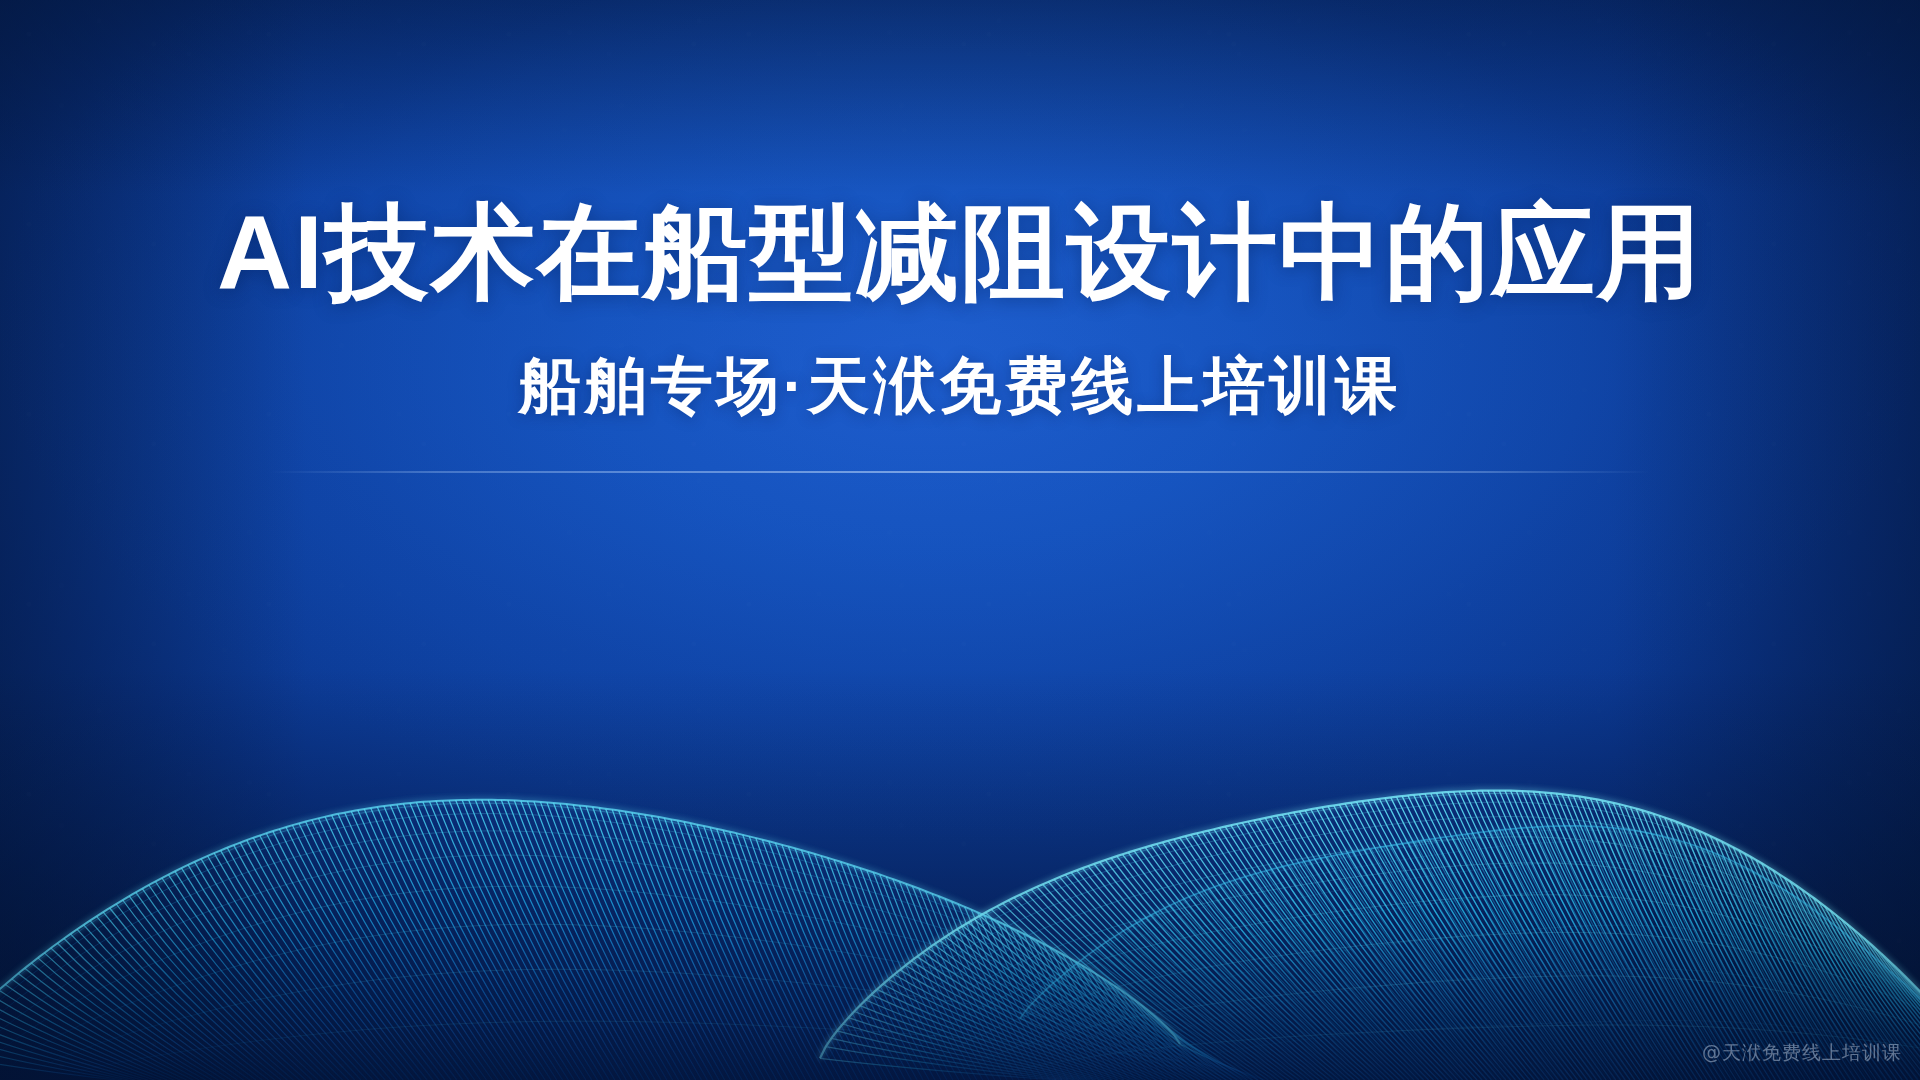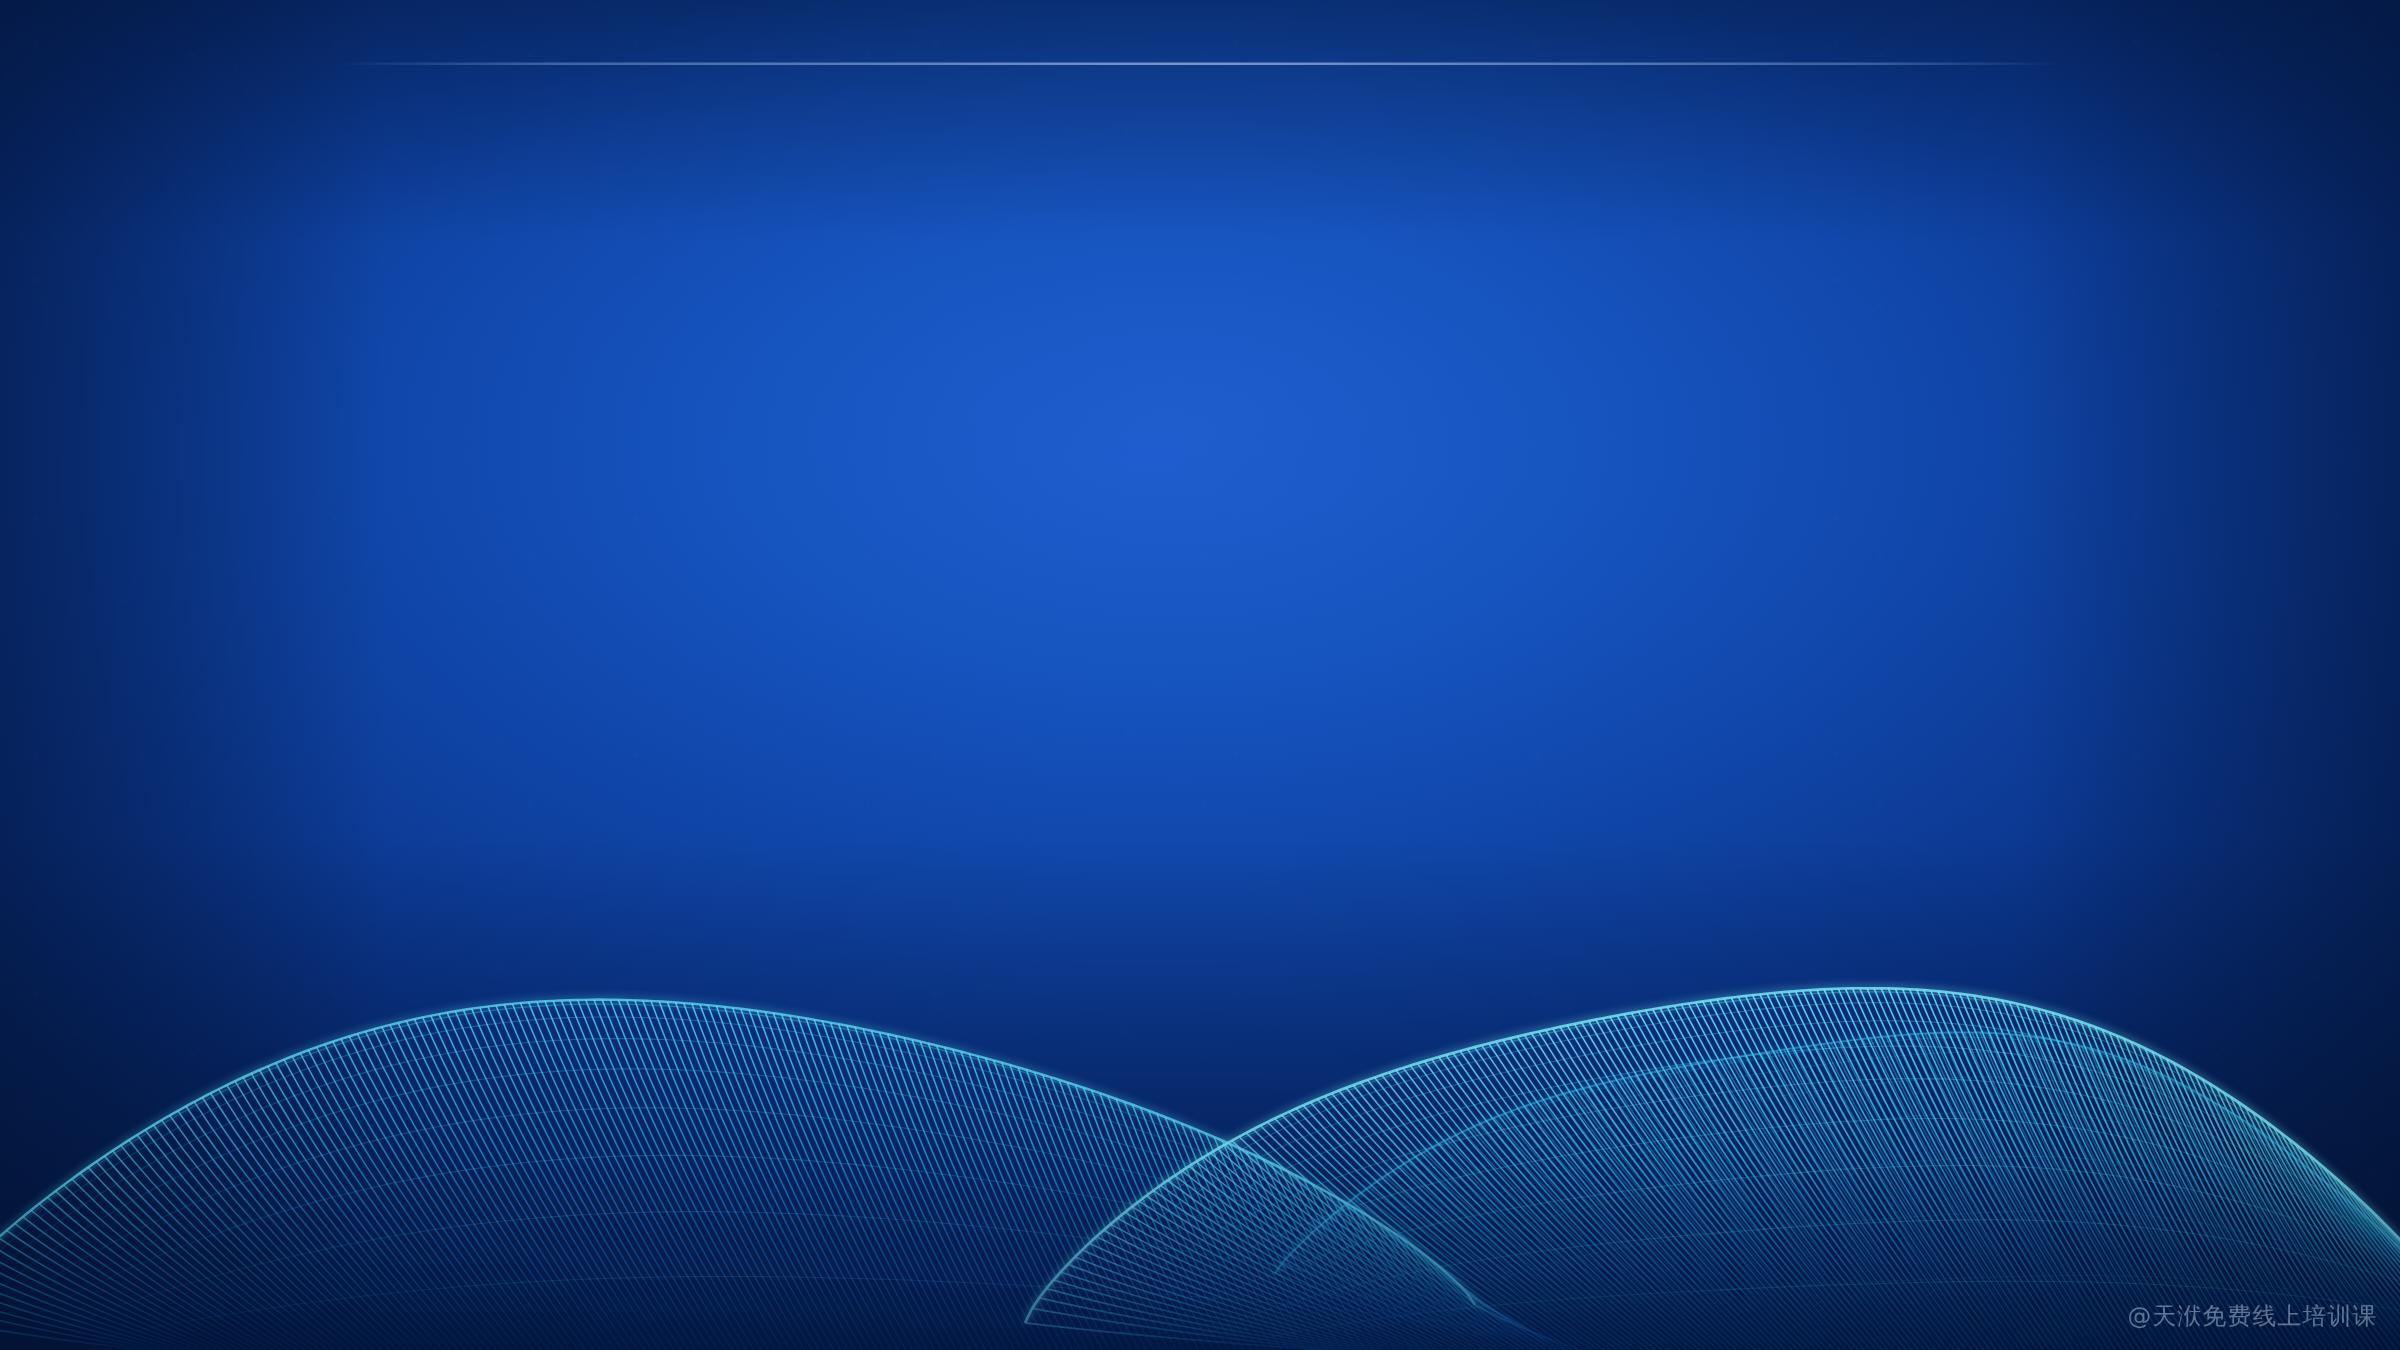--- a/index.html
+++ b/index.html
@@ -735,18 +735,20 @@
         <g id="crests" fill="none" filter="url(#glow)">
             <path d="M 1020.0 458.5 L 1024.7 451.9 L 1029.4 446.4 L 1034.1 441.4 L 1038.8 436.7 L 1043.5 432.1 L 1048.2 427.7 L 1052.9 423.4 L 1057.6 419.3 L 1062.3 415.3 L 1067.0 411.3 L 1071.7 407.5 L 1076.4 403.7 L 1081.1 400.1 L 1085.8 396.5 L 1090.5 393.1 L 1095.2 389.7 L 1099.9 386.3 L 1104.6 383.1 L 1109.3 379.9 L 1114.0 376.8 L 1118.7 373.8 L 1123.4 370.9 L 1128.1 368.0 L 1132.8 365.2 L 1137.5 362.5 L 1142.2 359.8 L 1146.9 357.2 L 1151.6 354.7 L 1156.3 352.3 L 1161.0 349.9 L 1165.7 347.5 L 1170.4 345.3 L 1175.1 343.1 L 1179.8 340.9 L 1184.5 338.8 L 1189.2 336.8 L 1193.9 334.8 L 1198.6 332.9 L 1203.3 331.1 L 1208.0 329.3 L 1212.7 327.5 L 1217.4 325.8 L 1222.1 324.2 L 1226.8 322.5 L 1231.5 321.0 L 1236.2 319.5 L 1240.9 318.0 L 1245.6 316.6 L 1250.3 315.2 L 1255.0 313.8 L 1259.7 312.5 L 1264.4 311.2 L 1269.1 310.0 L 1273.8 308.8 L 1278.5 307.6 L 1283.2 306.4 L 1287.9 305.3 L 1292.6 304.2 L 1297.3 303.1 L 1302.0 302.1 L 1306.7 301.1 L 1311.4 300.1 L 1316.1 299.1 L 1320.8 298.1 L 1325.5 297.2 L 1330.2 296.3 L 1334.9 295.3 L 1339.6 294.4 L 1344.3 293.6 L 1349.0 292.7 L 1353.7 291.8 L 1358.4 291.0 L 1363.1 290.2 L 1367.8 289.3 L 1372.5 288.5 L 1377.2 287.7 L 1381.9 286.9 L 1386.6 286.2 L 1391.3 285.4 L 1396.0 284.6 L 1400.7 283.8 L 1405.4 283.1 L 1410.1 282.3 L 1414.8 281.6 L 1419.5 280.9 L 1424.2 280.1 L 1428.9 279.4 L 1433.6 278.7 L 1438.3 278.0 L 1443.0 277.3 L 1447.7 276.7 L 1452.4 276.0 L 1457.1 275.3 L 1461.8 274.7 L 1466.5 274.1 L 1471.2 273.5 L 1475.9 272.9 L 1480.6 272.3 L 1485.3 271.7 L 1490.0 271.1 L 1494.7 270.6 L 1499.4 270.1 L 1504.1 269.6 L 1508.8 269.2 L 1513.5 268.7 L 1518.2 268.3 L 1522.9 267.9 L 1527.6 267.5 L 1532.3 267.2 L 1537.0 266.9 L 1541.7 266.7 L 1546.4 266.4 L 1551.1 266.2 L 1555.8 266.1 L 1560.5 266.0 L 1565.2 265.9 L 1569.9 265.9 L 1574.6 265.9 L 1579.3 265.9 L 1584.0 266.0 L 1588.7 266.2 L 1593.4 266.4 L 1598.1 266.7 L 1602.8 267.0 L 1607.5 267.3 L 1612.2 267.8 L 1616.9 268.2 L 1621.6 268.8 L 1626.3 269.4 L 1631.0 270.0 L 1635.7 270.8 L 1640.4 271.5 L 1645.1 272.4 L 1649.8 273.3 L 1654.5 274.3 L 1659.2 275.3 L 1663.9 276.5 L 1668.6 277.7 L 1673.3 278.9 L 1678.0 280.3 L 1682.7 281.7 L 1687.4 283.1 L 1692.1 284.7 L 1696.8 286.3 L 1701.5 288.0 L 1706.2 289.8 L 1710.9 291.6 L 1715.6 293.5 L 1720.3 295.5 L 1725.0 297.6 L 1729.7 299.7 L 1734.4 301.9 L 1739.1 304.2 L 1743.8 306.6 L 1748.5 309.0 L 1753.2 311.5 L 1757.9 314.1 L 1762.6 316.7 L 1767.3 319.4 L 1772.0 322.2 L 1776.7 325.0 L 1781.4 327.9 L 1786.1 330.9 L 1790.8 333.9 L 1795.5 337.0 L 1800.2 340.2 L 1804.9 343.4 L 1809.6 346.7 L 1814.3 350.1 L 1819.0 353.5 L 1823.7 356.9 L 1828.4 360.4 L 1833.1 364.0 L 1837.8 367.6 L 1842.5 371.3 L 1847.2 375.0 L 1851.9 378.8 L 1856.6 382.6 L 1861.3 386.4 L 1866.0 390.3 L 1870.7 394.3 L 1875.4 398.3 L 1880.1 402.3 L 1884.8 406.4 L 1889.5 410.5 L 1894.2 414.7 L 1898.9 418.9 L 1903.6 423.1 L 1908.3 427.4 L 1913.0 431.8 L 1917.7 436.2 L 1922.4 440.6 L 1927.1 445.1 L 1931.8 449.7 L 1936.5 454.4 L 1941.2 459.2 L 1945.9 464.1 L 1950.6 469.3 L 1955.3 474.8 L 1960.0 481.5" stroke="#3fd4ff" stroke-width="1.6" opacity="0.5"></path>
             <path d="M -60.0 494.1 L -53.8 483.8 L -47.6 476.0 L -41.4 468.9 L -35.2 462.2 L -29.0 455.9 L -22.8 449.8 L -16.6 443.9 L -10.4 438.2 L -4.2 432.6 L 2.0 427.2 L 8.2 421.9 L 14.4 416.7 L 20.6 411.6 L 26.8 406.6 L 33.0 401.7 L 39.2 396.9 L 45.4 392.2 L 51.6 387.5 L 57.8 383.0 L 64.0 378.5 L 70.2 374.1 L 76.4 369.8 L 82.6 365.6 L 88.8 361.4 L 95.0 357.4 L 101.2 353.3 L 107.4 349.4 L 113.6 345.6 L 119.8 341.8 L 126.0 338.1 L 132.2 334.4 L 138.4 330.9 L 144.6 327.4 L 150.8 323.9 L 157.0 320.6 L 163.2 317.3 L 169.4 314.1 L 175.6 311.0 L 181.8 307.9 L 188.0 304.9 L 194.2 302.0 L 200.4 299.2 L 206.6 296.4 L 212.8 293.7 L 219.0 291.1 L 225.2 288.5 L 231.4 286.0 L 237.6 283.6 L 243.8 281.2 L 250.0 278.9 L 256.2 276.7 L 262.4 274.6 L 268.6 272.5 L 274.8 270.5 L 281.0 268.6 L 287.2 266.7 L 293.4 264.9 L 299.6 263.2 L 305.8 261.5 L 312.0 259.9 L 318.2 258.4 L 324.4 256.9 L 330.6 255.5 L 336.8 254.1 L 343.0 252.9 L 349.2 251.7 L 355.4 250.5 L 361.6 249.4 L 367.8 248.4 L 374.0 247.4 L 380.2 246.5 L 386.4 245.7 L 392.6 244.9 L 398.8 244.2 L 405.0 243.5 L 411.2 242.9 L 417.4 242.3 L 423.6 241.8 L 429.8 241.4 L 436.0 241.0 L 442.2 240.7 L 448.4 240.4 L 454.6 240.2 L 460.8 240.0 L 467.0 239.9 L 473.2 239.8 L 479.4 239.7 L 485.6 239.8 L 491.8 239.8 L 498.0 240.0 L 504.2 240.1 L 510.4 240.3 L 516.6 240.6 L 522.8 240.9 L 529.0 241.2 L 535.2 241.6 L 541.4 242.0 L 547.6 242.5 L 553.8 243.0 L 560.0 243.5 L 566.2 244.1 L 572.4 244.7 L 578.6 245.4 L 584.8 246.1 L 591.0 246.8 L 597.2 247.6 L 603.4 248.4 L 609.6 249.2 L 615.8 250.1 L 622.0 251.0 L 628.2 252.0 L 634.4 252.9 L 640.6 253.9 L 646.8 255.0 L 653.0 256.1 L 659.2 257.1 L 665.4 258.3 L 671.6 259.4 L 677.8 260.6 L 684.0 261.8 L 690.2 263.1 L 696.4 264.4 L 702.6 265.7 L 708.8 267.0 L 715.0 268.4 L 721.2 269.7 L 727.4 271.2 L 733.6 272.6 L 739.8 274.1 L 746.0 275.6 L 752.2 277.1 L 758.4 278.6 L 764.6 280.2 L 770.8 281.8 L 777.0 283.5 L 783.2 285.1 L 789.4 286.8 L 795.6 288.5 L 801.8 290.2 L 808.0 292.0 L 814.2 293.8 L 820.4 295.6 L 826.6 297.5 L 832.8 299.4 L 839.0 301.3 L 845.2 303.2 L 851.4 305.2 L 857.6 307.2 L 863.8 309.2 L 870.0 311.2 L 876.2 313.3 L 882.4 315.4 L 888.6 317.6 L 894.8 319.8 L 901.0 322.0 L 907.2 324.2 L 913.4 326.5 L 919.6 328.8 L 925.8 331.2 L 932.0 333.6 L 938.2 336.0 L 944.4 338.5 L 950.6 341.0 L 956.8 343.5 L 963.0 346.1 L 969.2 348.7 L 975.4 351.4 L 981.6 354.1 L 987.8 356.9 L 994.0 359.7 L 1000.2 362.5 L 1006.4 365.4 L 1012.6 368.4 L 1018.8 371.4 L 1025.0 374.4 L 1031.2 377.5 L 1037.4 380.7 L 1043.6 383.9 L 1049.8 387.2 L 1056.0 390.6 L 1062.2 394.0 L 1068.4 397.5 L 1074.6 401.0 L 1080.8 404.6 L 1087.0 408.3 L 1093.2 412.1 L 1099.4 416.0 L 1105.6 420.0 L 1111.8 424.1 L 1118.0 428.2 L 1124.2 432.5 L 1130.4 437.0 L 1136.6 441.6 L 1142.8 446.3 L 1149.0 451.3 L 1155.2 456.5 L 1161.4 462.1 L 1167.6 468.0 L 1173.8 474.8 L 1180.0 484.0" stroke="#63e9ff" stroke-width="2" opacity="0.8"></path>
             <path d="M 820.0 498.3 L 825.9 486.4 L 831.7 477.9 L 837.5 470.3 L 843.4 463.4 L 849.3 456.8 L 855.1 450.6 L 861.0 444.6 L 866.8 438.9 L 872.6 433.4 L 878.5 428.0 L 884.4 422.9 L 890.2 417.9 L 896.0 413.0 L 901.9 408.3 L 907.8 403.7 L 913.6 399.2 L 919.5 394.8 L 925.3 390.6 L 931.1 386.4 L 937.0 382.4 L 942.9 378.5 L 948.7 374.6 L 954.5 370.9 L 960.4 367.2 L 966.3 363.7 L 972.1 360.2 L 978.0 356.8 L 983.8 353.5 L 989.6 350.3 L 995.5 347.1 L 1001.4 344.0 L 1007.2 341.0 L 1013.0 338.1 L 1018.9 335.2 L 1024.8 332.4 L 1030.6 329.7 L 1036.5 327.0 L 1042.3 324.4 L 1048.2 321.9 L 1054.0 319.4 L 1059.8 317.0 L 1065.7 314.6 L 1071.5 312.3 L 1077.4 310.1 L 1083.3 307.9 L 1089.1 305.7 L 1095.0 303.6 L 1100.8 301.6 L 1106.7 299.5 L 1112.5 297.6 L 1118.3 295.6 L 1124.2 293.8 L 1130.0 291.9 L 1135.9 290.1 L 1141.8 288.3 L 1147.6 286.6 L 1153.5 284.9 L 1159.3 283.3 L 1165.2 281.6 L 1171.0 280.0 L 1176.8 278.5 L 1182.7 276.9 L 1188.5 275.4 L 1194.4 273.9 L 1200.3 272.5 L 1206.1 271.1 L 1212.0 269.7 L 1217.8 268.3 L 1223.7 266.9 L 1229.5 265.6 L 1235.3 264.3 L 1241.2 263.0 L 1247.0 261.7 L 1252.9 260.5 L 1258.8 259.3 L 1264.6 258.1 L 1270.5 256.9 L 1276.3 255.7 L 1282.2 254.6 L 1288.0 253.5 L 1293.8 252.4 L 1299.7 251.3 L 1305.5 250.3 L 1311.4 249.2 L 1317.3 248.2 L 1323.1 247.2 L 1329.0 246.2 L 1334.8 245.3 L 1340.7 244.4 L 1346.5 243.4 L 1352.3 242.6 L 1358.2 241.7 L 1364.1 240.9 L 1369.9 240.1 L 1375.8 239.3 L 1381.6 238.5 L 1387.4 237.8 L 1393.3 237.1 L 1399.2 236.4 L 1405.0 235.8 L 1410.8 235.2 L 1416.7 234.6 L 1422.6 234.0 L 1428.4 233.5 L 1434.3 233.1 L 1440.1 232.6 L 1446.0 232.2 L 1451.8 231.9 L 1457.7 231.5 L 1463.5 231.3 L 1469.3 231.0 L 1475.2 230.8 L 1481.0 230.7 L 1486.9 230.6 L 1492.8 230.6 L 1498.6 230.6 L 1504.4 230.6 L 1510.3 230.7 L 1516.2 230.9 L 1522.0 231.1 L 1527.8 231.4 L 1533.7 231.7 L 1539.5 232.1 L 1545.4 232.6 L 1551.3 233.1 L 1557.1 233.7 L 1563.0 234.4 L 1568.8 235.1 L 1574.7 235.9 L 1580.5 236.7 L 1586.3 237.7 L 1592.2 238.7 L 1598.1 239.7 L 1603.9 240.9 L 1609.8 242.1 L 1615.6 243.4 L 1621.5 244.8 L 1627.3 246.3 L 1633.2 247.8 L 1639.0 249.4 L 1644.8 251.1 L 1650.7 252.9 L 1656.5 254.8 L 1662.4 256.7 L 1668.3 258.8 L 1674.1 260.9 L 1679.9 263.1 L 1685.8 265.4 L 1691.7 267.8 L 1697.5 270.2 L 1703.3 272.8 L 1709.2 275.4 L 1715.1 278.2 L 1720.9 281.0 L 1726.8 283.9 L 1732.6 286.9 L 1738.5 290.0 L 1744.3 293.2 L 1750.2 296.5 L 1756.0 299.9 L 1761.8 303.3 L 1767.7 306.9 L 1773.5 310.5 L 1779.4 314.3 L 1785.3 318.1 L 1791.1 322.0 L 1796.9 326.0 L 1802.8 330.1 L 1808.7 334.3 L 1814.5 338.5 L 1820.3 342.9 L 1826.2 347.4 L 1832.0 351.9 L 1837.9 356.5 L 1843.8 361.3 L 1849.6 366.1 L 1855.5 371.0 L 1861.3 376.0 L 1867.2 381.1 L 1873.0 386.2 L 1878.9 391.5 L 1884.7 396.9 L 1890.5 402.4 L 1896.4 407.9 L 1902.3 413.6 L 1908.1 419.4 L 1914.0 425.3 L 1919.8 431.3 L 1925.6 437.4 L 1931.5 443.7 L 1937.3 450.1 L 1943.2 456.6 L 1949.0 463.3 L 1954.9 470.3 L 1960.8 477.5 L 1966.6 484.9 L 1972.5 492.8 L 1978.3 501.2 L 1984.2 510.5 L 1990.0 523.1" stroke="#7df4ff" stroke-width="2.2" opacity="0.88"></path>
           </g>
       </g>
     </svg>
   </div>
 
   <div id="content">
+    <div class="title">AI技术在船型减阻设计中的应用</div>
+    <div class="subtitle">船舶专场·天洑免费线上培训课</div>
     <div class="divider"></div>
   </div>
 
   <div id="watermark">@天洑免费线上培训课</div>
 
 </div>
 
 </body></html>

